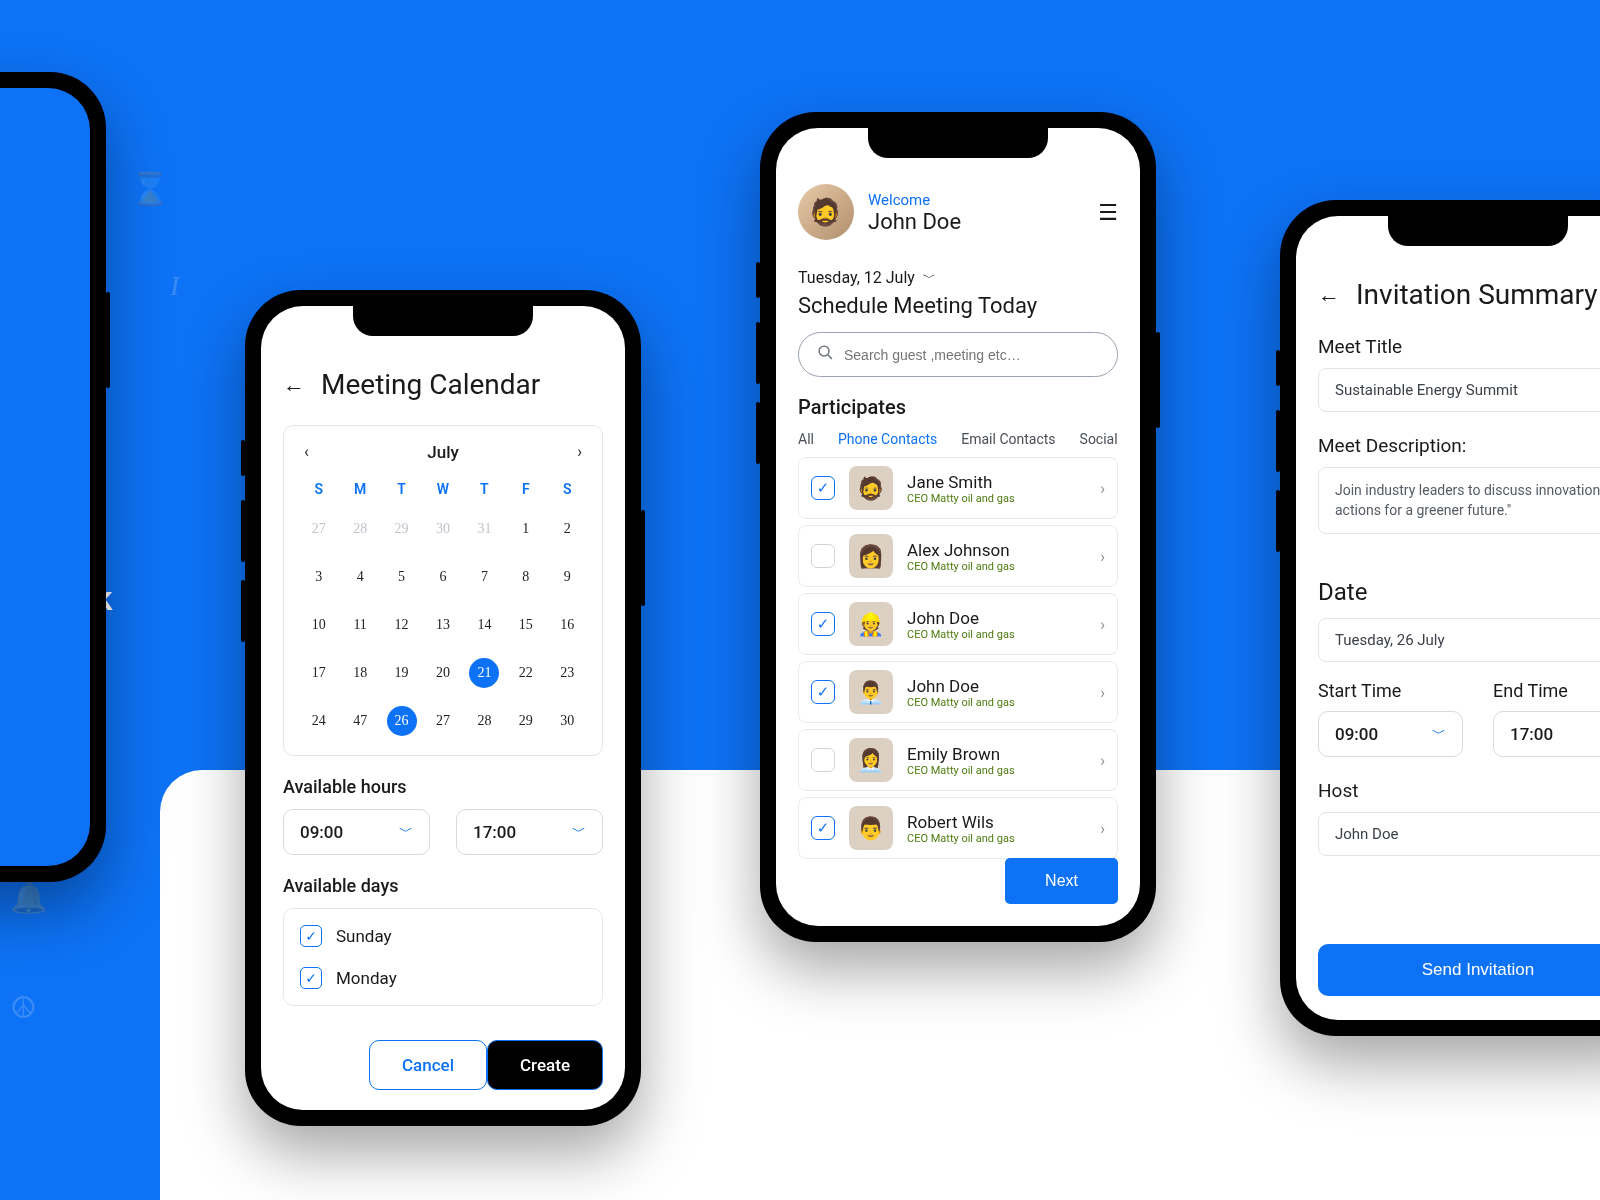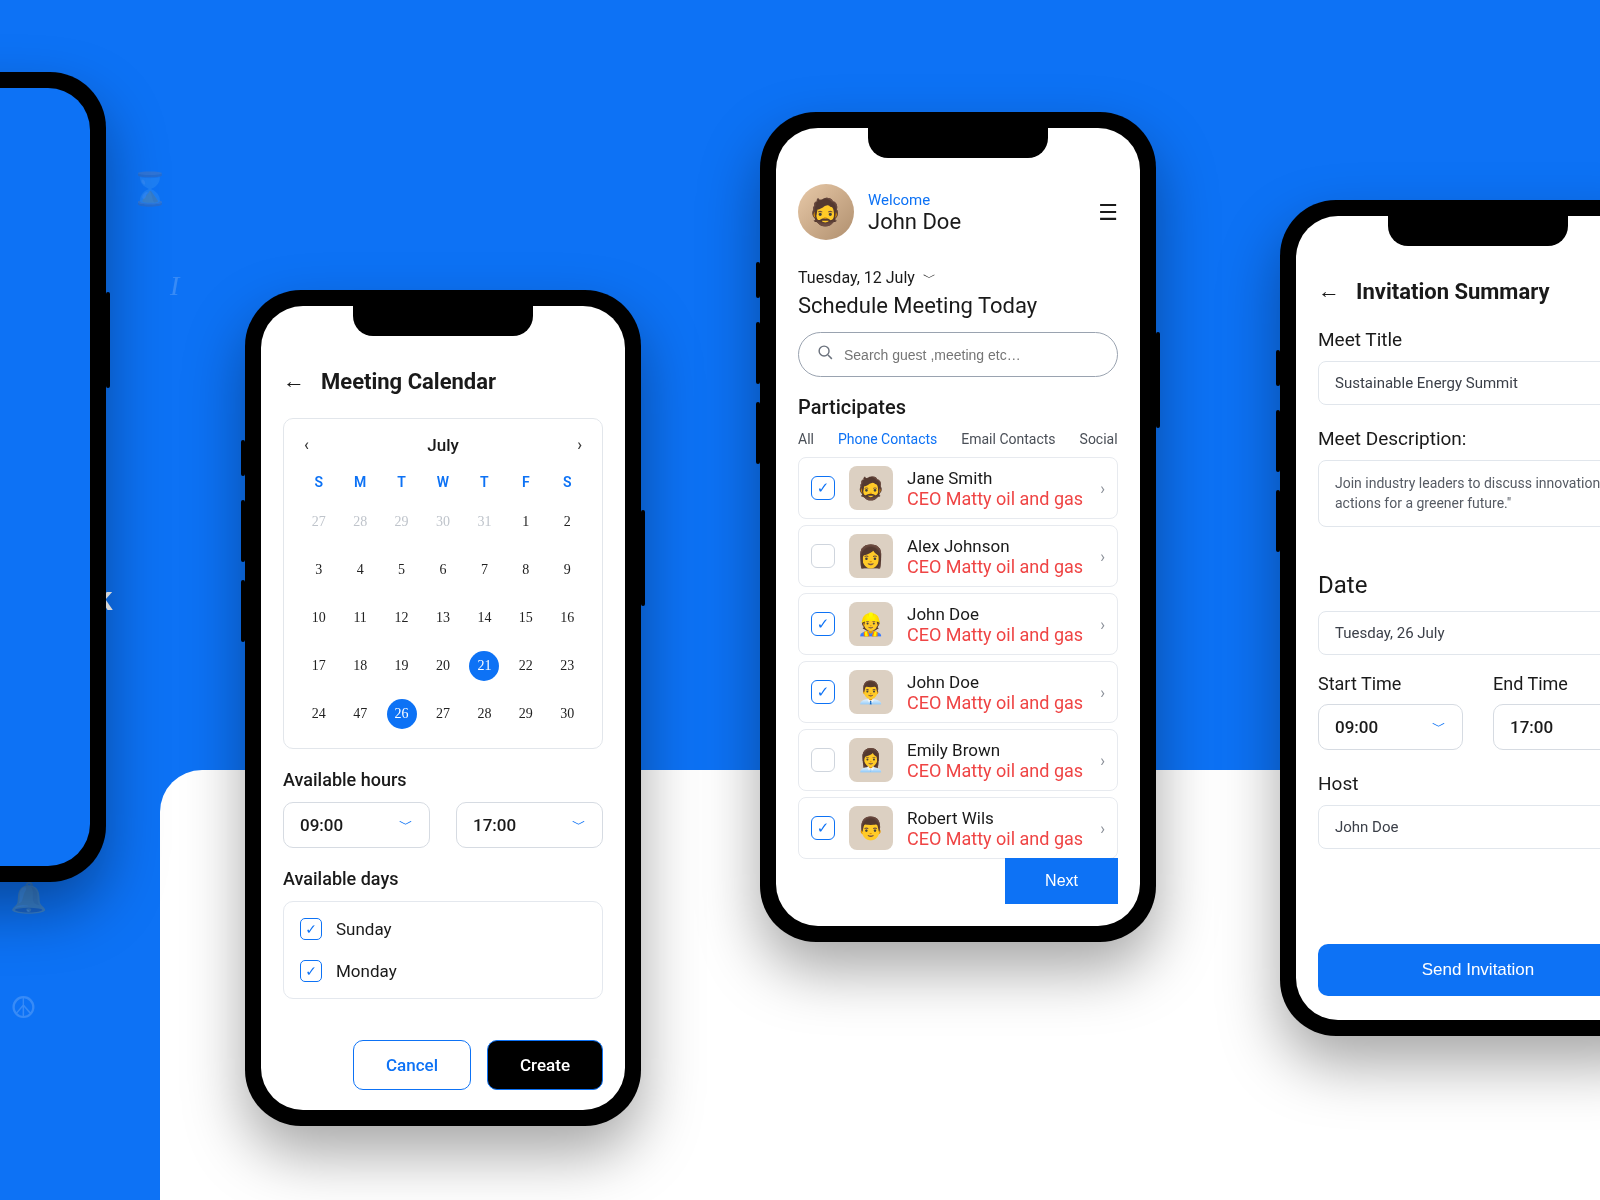--- a/index.html
+++ b/index.html
@@ -82,21 +82,21 @@
   .phone.p0 .screen{ background:#0d72f5;}
   .phone.p1 { left: 245px; top: 290px; height: 836px;}
   .phone.p2 { left: 760px; top: 112px; height: 830px;}
   .phone.p3 { left: 1280px; top: 200px; height: 836px;}
 
   .content { position:absolute; top:50px; left:0; right:0; bottom:0; padding: 0 22px; }
 
   
   .header-row { display:flex; align-items:center; gap:16px; margin-top:12px; margin-bottom:24px;}
   .back-arrow { font-size:22px; font-weight:500; cursor:pointer;}
-  .header-title { font-size:22px; font-weight:700;}
+  .header-title { font-size:28px; font-weight:400;}
 
   .cal-card { border:1px solid #e2e6eb; border-radius:10px; padding:14px 14px 10px;}
   .cal-head { display:flex; align-items:center; justify-content:space-between; font-size:17px; font-weight:500; margin-bottom:10px;}
   .chev { font-size:16px; color:#3a3a3a; cursor:pointer; padding:2px 6px;}
   .cal-grid { width:100%; border-collapse:collapse; table-layout:fixed;}
   .cal-grid th { color:#0d72f5; font-weight:600; font-size:14px; padding:8px 0;}
   .cal-grid td { text-align:center; font-size:14px; padding:9px 0; color:#222;font-family:Liberation Serif, serif;}
   .cal-grid td.mute { color:#bfc4cb;}
   .cal-grid td .day { display:inline-flex; width:30px;height:30px; align-items:center;justify-content:center; border-radius:50%;}
   .cal-grid td .day.sel { background:#0d72f5; color:#fff;}
@@ -111,21 +111,21 @@
   .time-box .chev-d { color:#0d72f5; font-size:14px;}
   .days-card { border:1px solid #e4e8ee; border-radius:10px; padding:6px 0;}
   .day-row { display:flex; align-items:center; gap:14px; padding:10px 16px; font-size:17px;}
   .check {
     width:22px;height:22px;border:1.5px solid #0d72f5;border-radius:5px;
     display:inline-flex;align-items:center;justify-content:center;color:#0d72f5;font-size:14px;
   }
   .check.empty{ border-color:#cfd5dd; color:transparent;}
   .btn-bar {
     position:absolute; left:22px; right:22px; bottom:20px;
-    display:flex; justify-content:flex-end; gap:16px;
+    display:flex; justify-content:flex-end; 
   }
   .btn {
     border-radius:10px; padding:14px 32px; font-size:17px; font-weight:500; cursor:pointer;
     border:1.5px solid #0d72f5;
   }
   .btn.ghost { background:#fff; color:#0d72f5;}
   .btn.solid { background:#000000; color:#fff;}
 
   
   .user-head { display:flex; align-items:center; gap:14px; margin-top:6px;}
@@ -149,24 +149,24 @@
     border:1px solid #e7eaef; border-radius:8px; padding:8px 12px;
     display:flex; align-items:center; gap:14px; margin-bottom:6px;
   }
   .pitem .pcheck {
     width:24px;height:24px;border-radius:6px;border:1.6px solid #cfd5dd;
     display:flex;align-items:center;justify-content:center;font-size:15px;color:#0d72f5;
   }
   .pitem .pcheck.on{ border-color:#0d72f5;}
   .pitem .pavatar { width:44px;height:44px;border-radius:8px;background:#dcd0c2;display:flex;align-items:center;justify-content:center;font-size:22px;}
   .pitem .pname { font-size:17px;}
-  .pitem .psub { font-size:18px; color:#ef4444;text-align:right;}
+  .pitem .psub { font-size:11px; color:#4d7c0f;text-align:right;}
   .pitem .go { margin-left:auto; color:#8a8f98; font-size:16px;}
   .next-wrap { position:absolute; right:22px; bottom:22px;}
-  .next-btn { background:#0d72f5;color:#fff;border:none;border-radius:0;padding:14px 40px;font-size:16px;font-weight:500;}
+  .next-btn { background:#0d72f5;color:#fff;border:none;border-radius:5px;padding:14px 40px;font-size:16px;font-weight:500;}
 
   
   .field-label{ font-size:19px; font-weight:400; margin-top:22px; margin-bottom:10px;}
   .field-box {
     border:1px solid #e1e6ec; border-radius:8px; padding:12px 16px; font-size:15px; color:#3c4049;
   }
   .field-box.multi { line-height:1.45; font-size:14px; color:#565b64;}
   .row2 { display:flex; gap:30px; margin-top:18px;}
   .row2 .col{ flex:1;}
   .row2 .col .field-label{ margin-top:0; font-size:18px;}

